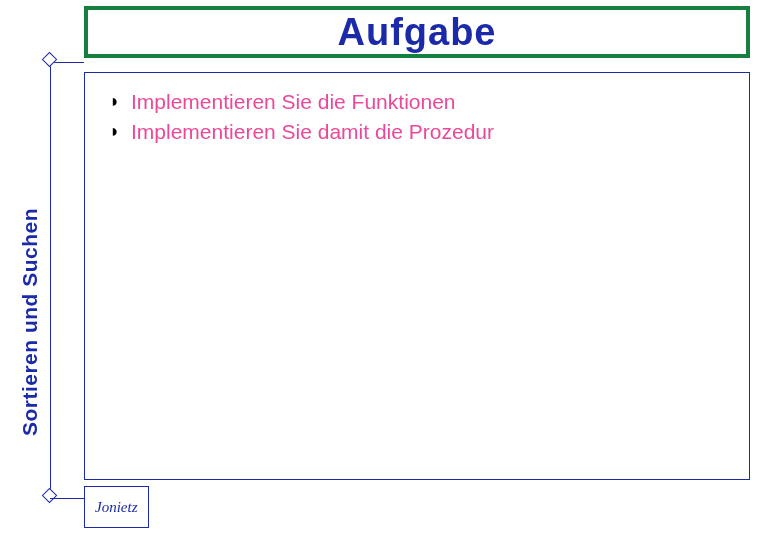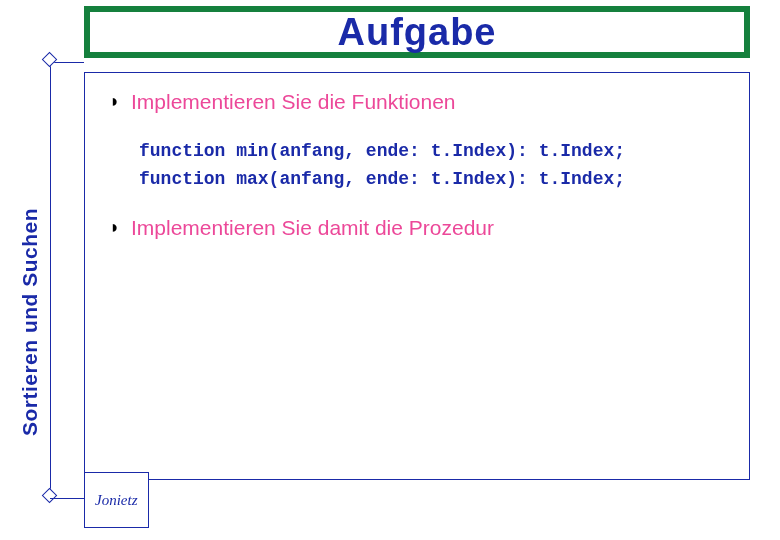--- a/index.html
+++ b/index.html
@@ -1,21 +1,21 @@
 <!DOCTYPE html>
 <html><head>
 <meta charset="utf-8">
 <style>
   * { box-sizing: border-box; margin: 0; padding: 0; }
   html, body { width: 780px; height: 540px; font-family: Arial, Helvetica, sans-serif; background: #fff; }
   .slide { position: relative; width: 780px; height: 540px; }
 
   
   .title-wrap { position: absolute; left: 84px; right: 30px; top: 6px; height: 52px; }
-  .title-box { position: absolute; top: 0; left: 0; width: 100%; height: 52px; border: 6px solid #15803d; background: #fff; display: flex; align-items: center; justify-content: center; }
+  .title-box { position: absolute; top: 0; left: 0; width: 100%; height: 52px; border: 4px solid #15803d; background: #fff; display: flex; align-items: center; justify-content: center; }
   .title-box h1 { color: #1a2aa8; font-size: 38px; font-weight: bold; letter-spacing: 1px; }
   .hline-below-title { position: absolute; left: 0; top: 66px; width: 100%; height: 1px; background: #1a2aa8; }
 
   
   .conn-title-left { position: absolute; left: 50px; top: 62px; width: 34px; height: 1px; background: #1a2aa8; }
   .conn-footer-left { position: absolute; left: 50px; top: 498px; width: 34px; height: 1px; background: #1a2aa8; }
 
   
   .vline { position: absolute; left: 50px; top: 62px; height: 436px; width: 1px; background: #1a2aa8; }
   .diamond { position: absolute; width: 11px; height: 11px; background: #fff; border: 1.5px solid #1a2aa8; transform: rotate(45deg); }
@@ -31,21 +31,21 @@
   .item { display: flex; margin-top: 4px; }
   .bullet { flex: 0 0 22px; font-size: 18px; color: #000; line-height: 24px; }
   .txt { font-size: 21px; color: #ec4899; line-height: 26px; }
   .code-block { margin: 22px 0 22px 30px; font-family: "Courier New", monospace; font-size: 18px; font-weight: bold; color: #1a2aa8; line-height: 28px; }
   .code-inline { font-family: "Courier New", monospace; font-weight: bold; color: #1a2aa8; font-size: 18px; }
   .para { margin: 0 0 22px 30px; font-size: 21px; line-height: 26px; }
   .para .code-inline { font-size: 18px; }
 
   
   .footer-wrap { position: absolute; left: 84px; bottom: 12px; width: 96px; }
-  .footer-box { position: relative; border: 1px solid #1a2aa8; background: #fff; padding: 18px 10px; display: inline-block; }
+  .footer-box { position: relative; border: 1px solid #1a2aa8; background: #fff; padding: 11px 10px; display: inline-block; }
   .footer-box span { color: #1a2aa8; font-family: Georgia, 'Times New Roman', serif; font-size: 15px; font-style: italic; }
 </style>
 </head>
 <body>
 
 <div class="slide">
 
   <div class="title-wrap">
     <div class="title-box">
       <h1>Aufgabe</h1>
@@ -63,24 +63,20 @@
     <span>Sortieren und Suchen</span>
   </div>
 
   <div class="content">
 
     <div class="item">
       <div class="bullet">◗</div>
       <div class="txt">Implementieren Sie die Funktionen</div>
     </div>
 
-    <div class="code-block">
-      <div>function min(anfang, ende: t.Index): t.Index;</div>
-      <div>function max(anfang, ende: t.Index): t.Index;</div>
-    </div>
 
 
     <div class="item">
       <div class="bullet">◗</div>
       <div class="txt">Implementieren Sie damit die Prozedur</div>
     </div>
 
 
 
   </div>

